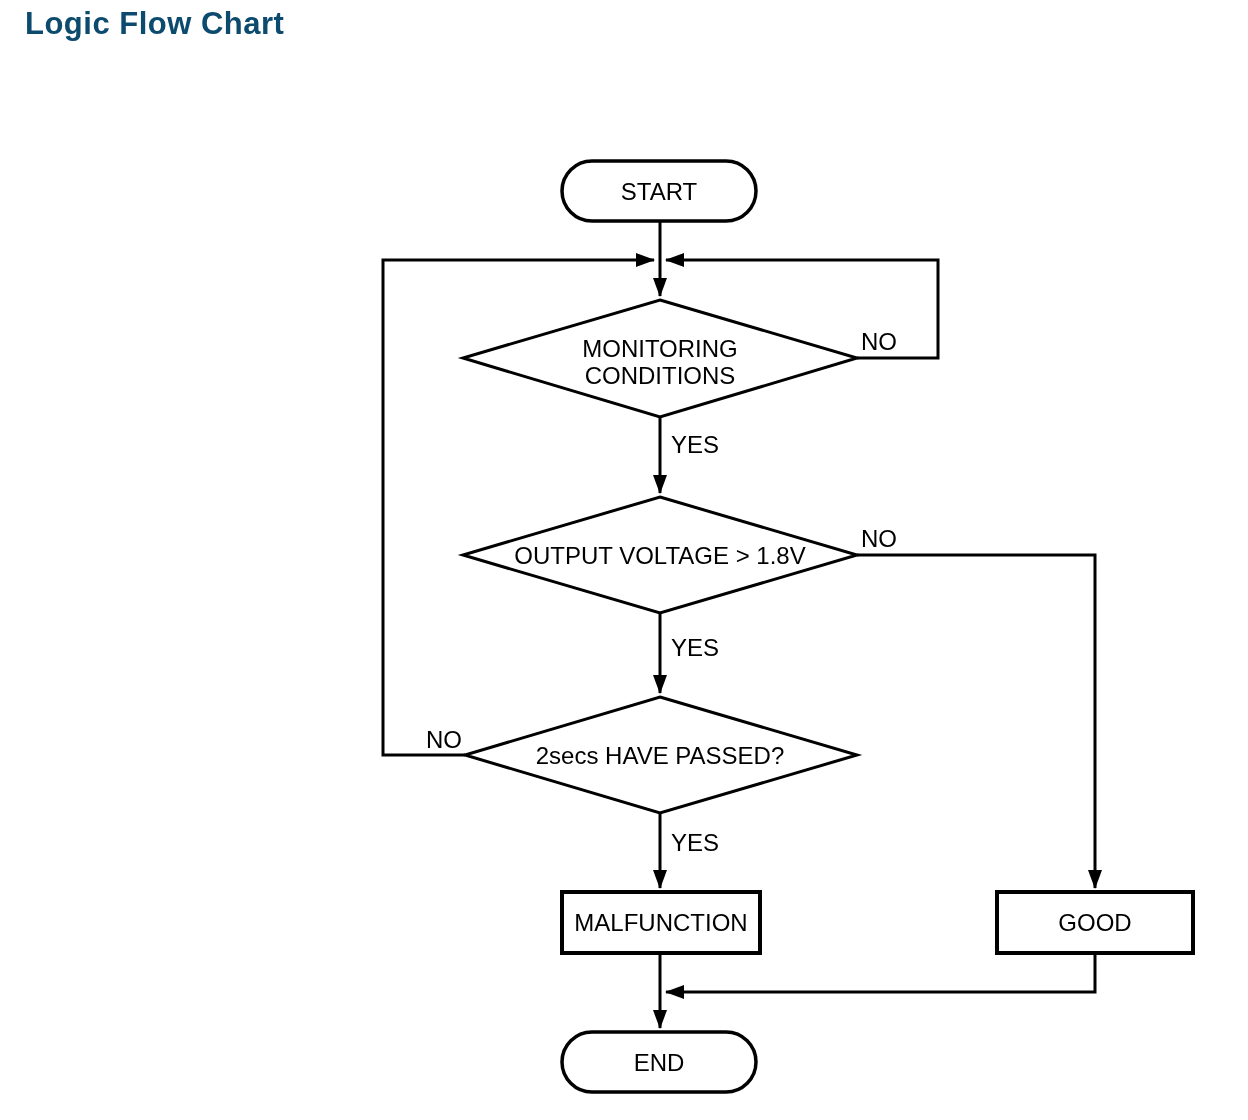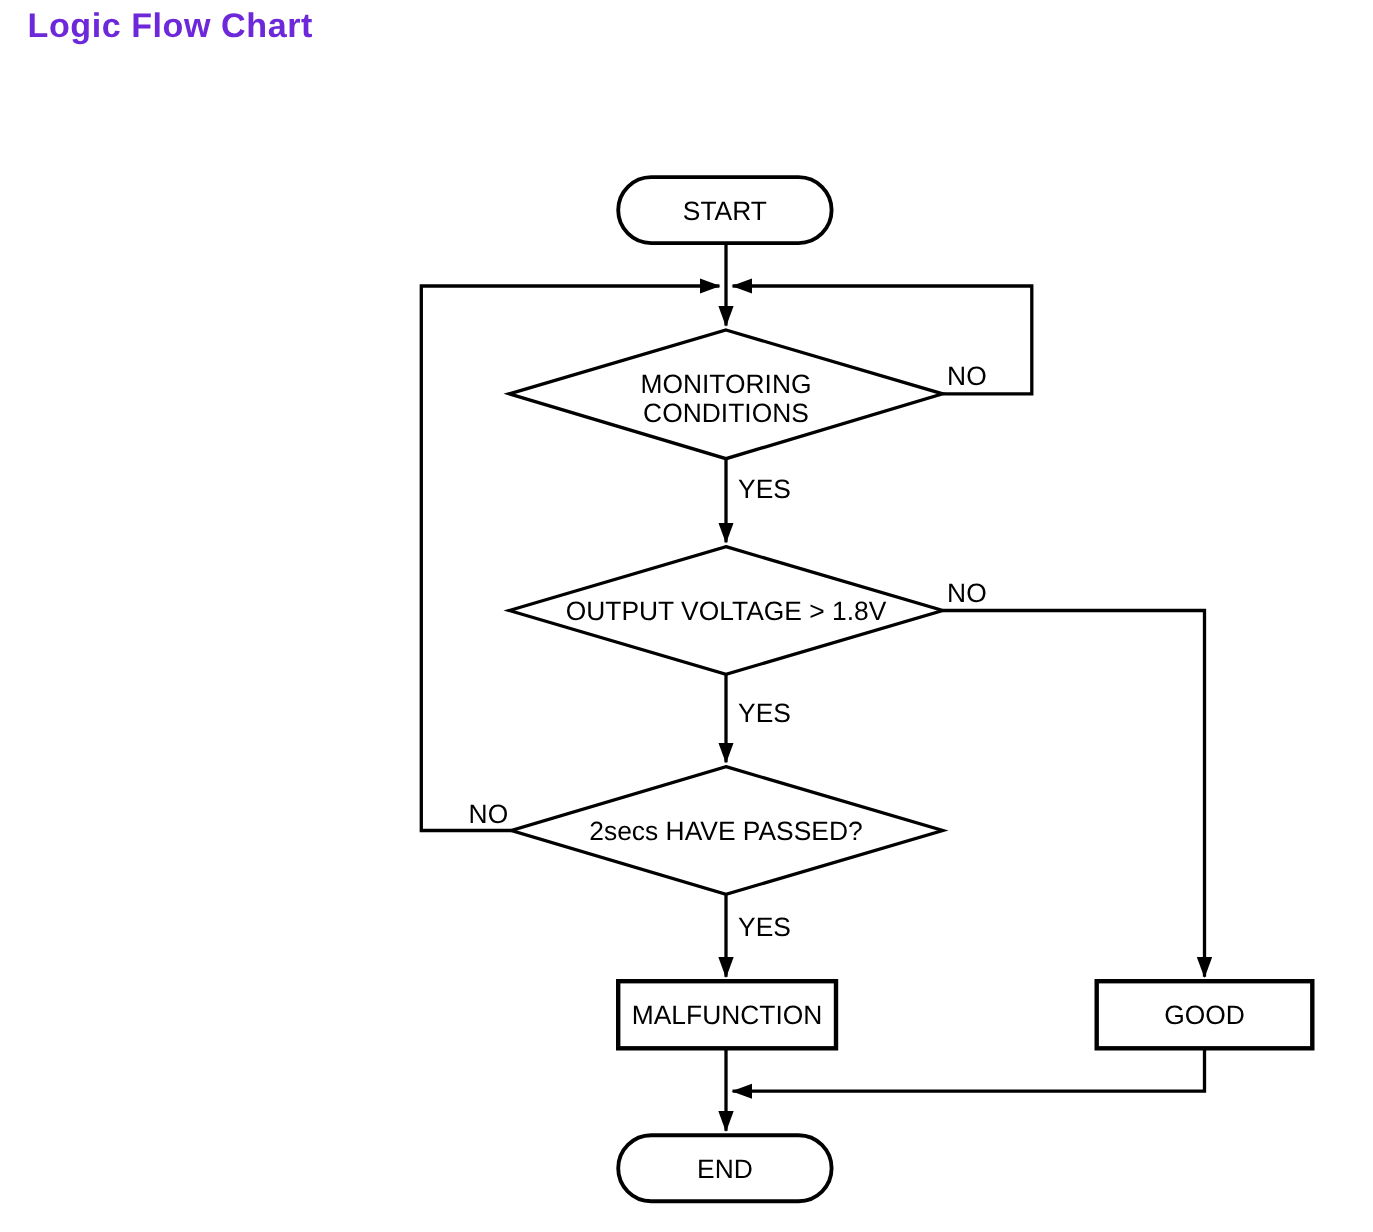--- a/index.html
+++ b/index.html
@@ -14,21 +14,21 @@
     overflow: hidden;
     font-family: "Liberation Sans", sans-serif;
   }
   h1.page-title {
     position: absolute;
     left: 25px;
     top: 6px;
     margin: 0;
     font-size: 31px;
     font-weight: bold;
-    color: #6d28d9;
+    color: #0c4a6e;
     letter-spacing: 0.5px;
     font-family: "Liberation Sans", sans-serif;
   }
   svg.flow-svg {
     position: absolute;
     left: 0;
     top: 0;
   }
   svg.flow-svg text {
     font-family: "Liberation Sans", sans-serif;

